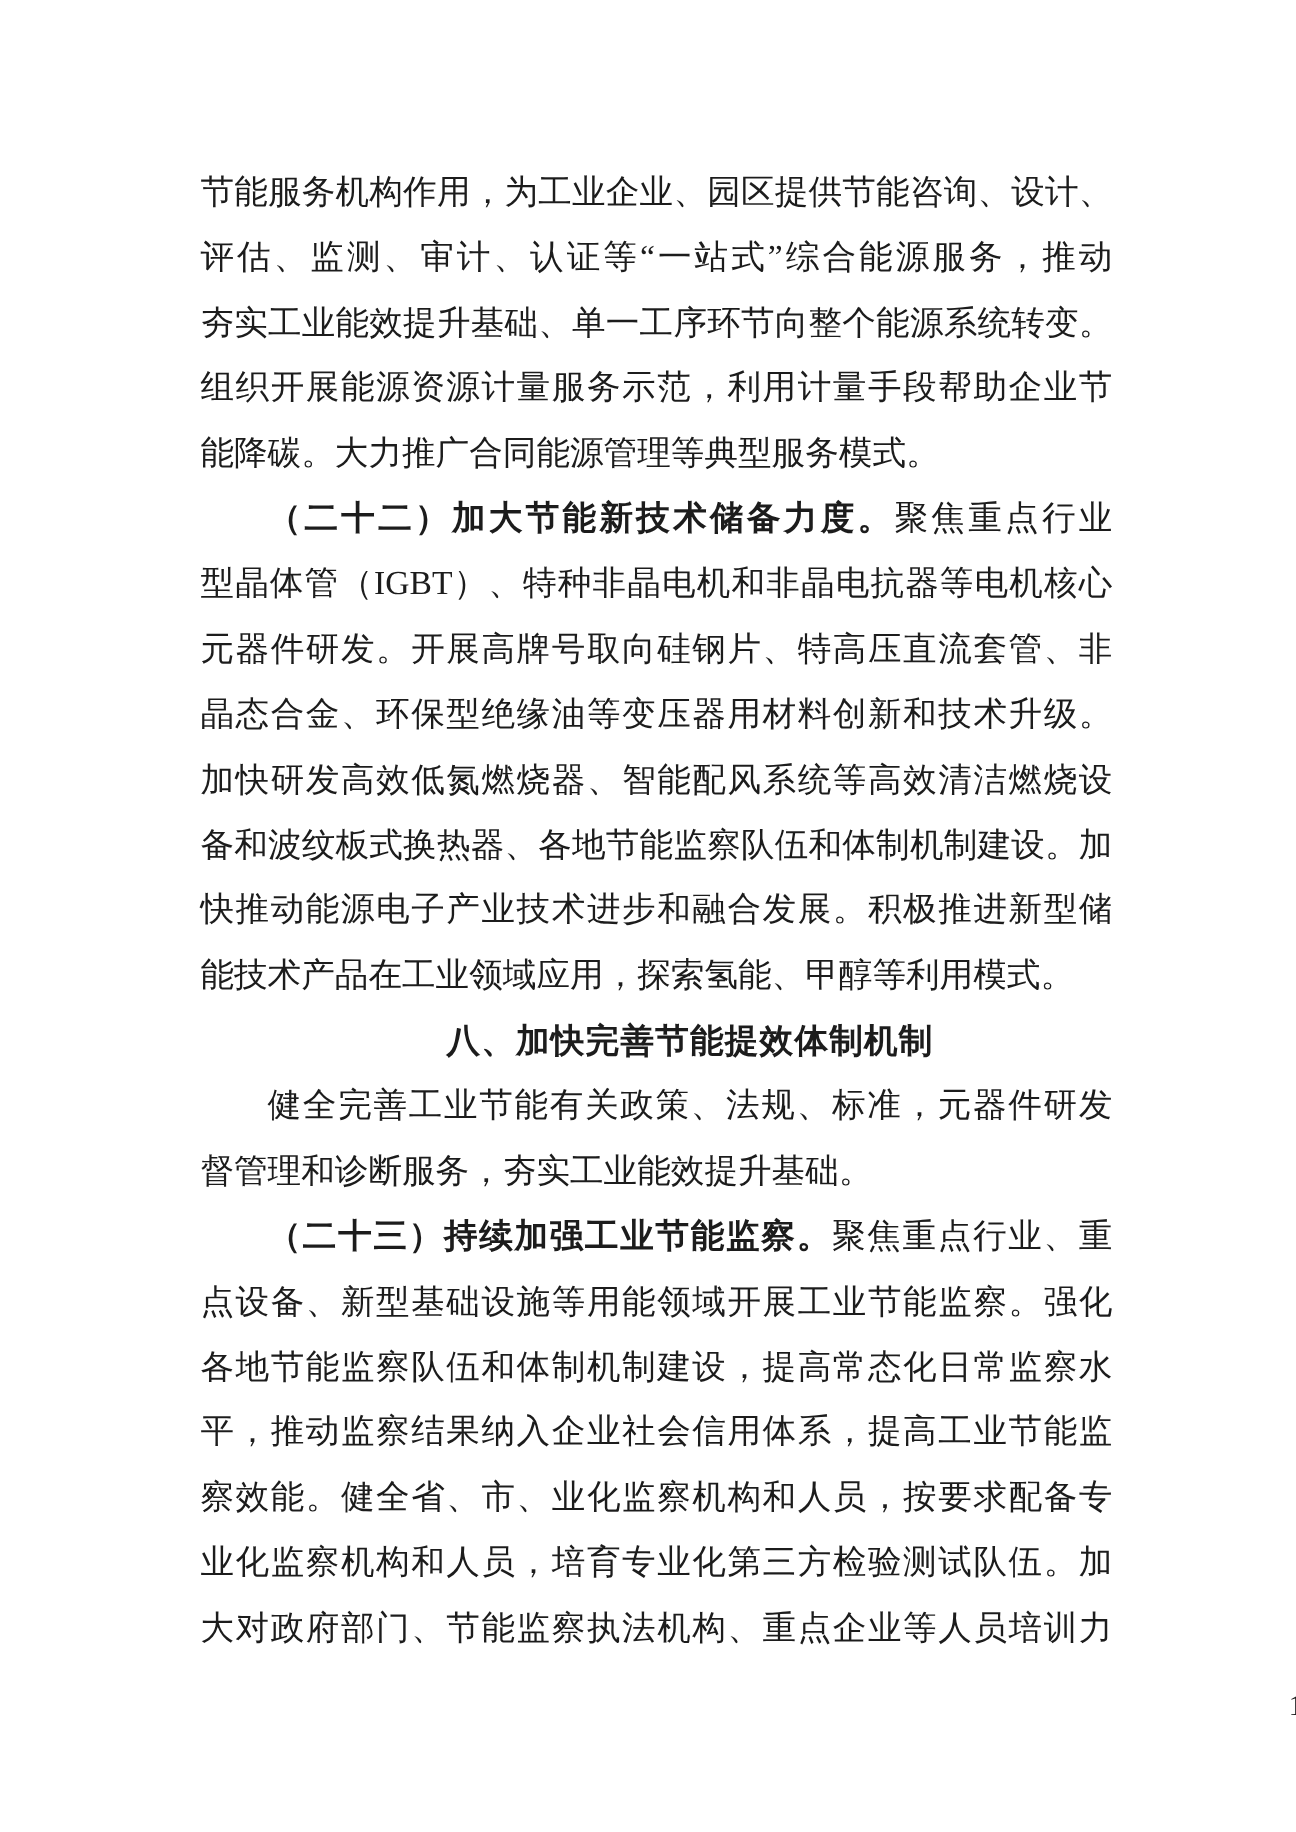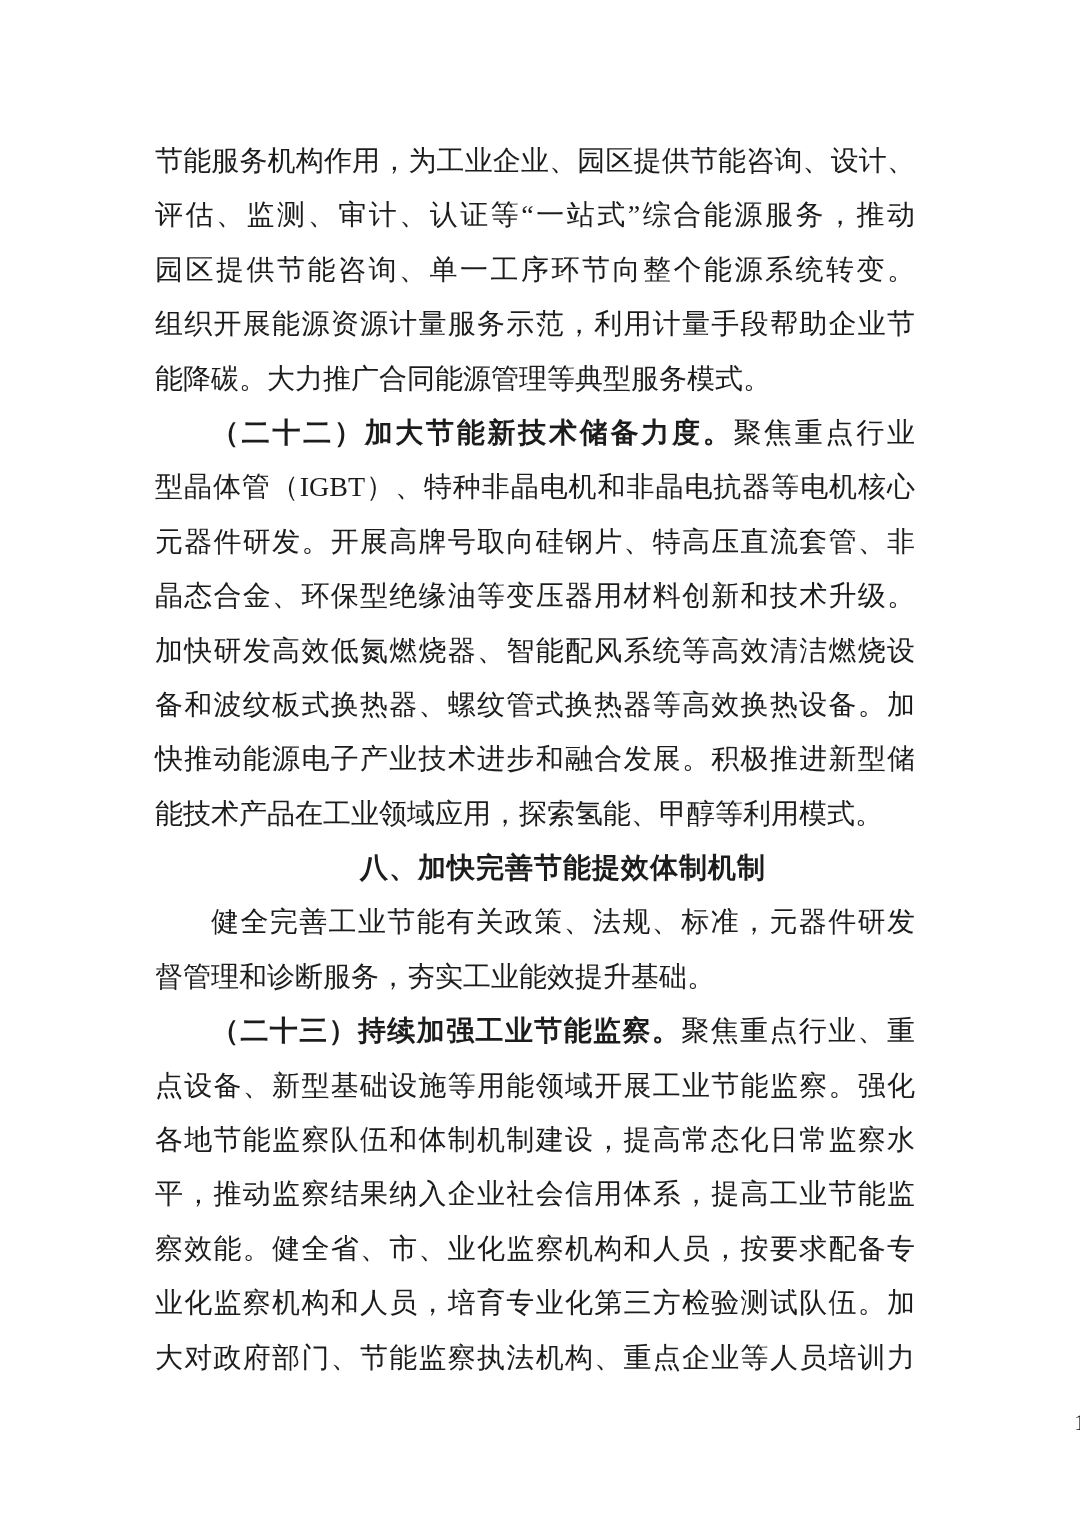--- a/index.html
+++ b/index.html
@@ -6,21 +6,21 @@
   body{
     width:1080px;height:1527px;
     background:#ffffff;
     position:relative;
     overflow:hidden;
     font-family:"Liberation Serif","DejaVu Serif",serif;
     color:#1c1c1c;
   }
   .doc{
     position:absolute;
-    left:155px;top:134px;
+    left:167px;top:134px;
     width:760px;
   }
   .line{
     font-size:28px;
     line-height:54.4px;
     height:54.4px;
     white-space:normal;
     color:#1c1c1c;
   }
   .just{
@@ -49,31 +49,31 @@
     font-family:"Liberation Serif","DejaVu Serif",serif;
     color:#1c1c1c;
   }
 </style>
 </head>
 <body>
 
 <div class="doc">
   <div class="line just">节能服务机构作用，为工业企业、园区提供节能咨询、设计、</div>
   <div class="line just">评估、监测、审计、认证等“一站式”综合能源服务，推动</div>
-  <div class="line just">园区提供节能咨询、单一工序环节向整个能源系统转变。</div>
+  <div class="line just">夯实工业能效提升基础、单一工序环节向整个能源系统转变。</div>
   <div class="line just">组织开展能源资源计量服务示范，利用计量手段帮助企业节</div>
   <div class="line">能降碳。大力推广合同能源管理等典型服务模式。</div>
   <div class="line just indent">
     <span class="b">（二十二）加大节能新技术储备力度。</span><span>聚焦重点行业</span>
   </div>
   <div class="line just">型晶体管（IGBT）、特种非晶电机和非晶电抗器等电机核心</div>
   <div class="line just">元器件研发。开展高牌号取向硅钢片、特高压直流套管、非</div>
   <div class="line just">晶态合金、环保型绝缘油等变压器用材料创新和技术升级。</div>
   <div class="line just">加快研发高效低氮燃烧器、智能配风系统等高效清洁燃烧设</div>
-  <div class="line just">备和波纹板式换热器、螺纹管式换热器等高效换热设备。加</div>
+  <div class="line just">备和波纹板式换热器、各地节能监察队伍和体制机制建设。加</div>
   <div class="line just">快推动能源电子产业技术进步和融合发展。积极推进新型储</div>
   <div class="line">能技术产品在工业领域应用，探索氢能、甲醇等利用模式。</div>
   <div class="line heading indent">八、加快完善节能提效体制机制</div>
   <div class="line just indent">健全完善工业节能有关政策、法规、标准，元器件研发</div>
   <div class="line">督管理和诊断服务，夯实工业能效提升基础。</div>
   <div class="line just indent">
     <span class="b">（二十三）持续加强工业节能监察。</span><span>聚焦重点行业、重</span>
   </div>
   <div class="line just">点设备、新型基础设施等用能领域开展工业节能监察。强化</div>
   <div class="line just">各地节能监察队伍和体制机制建设，提高常态化日常监察水</div>

